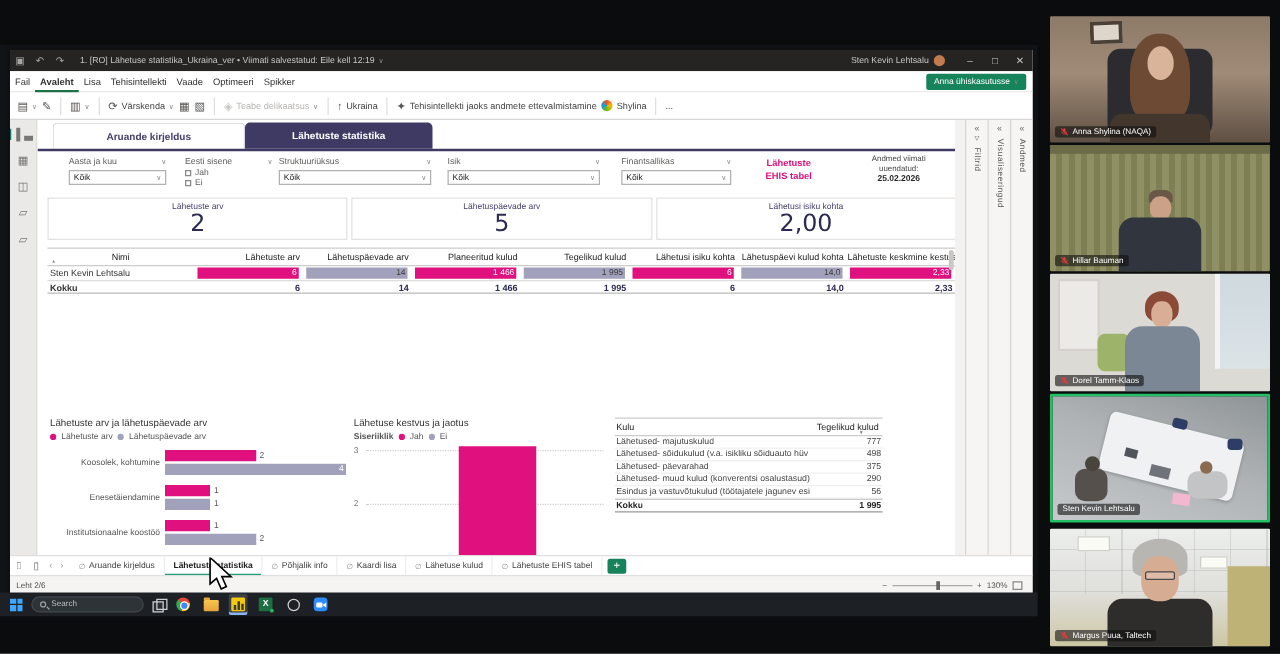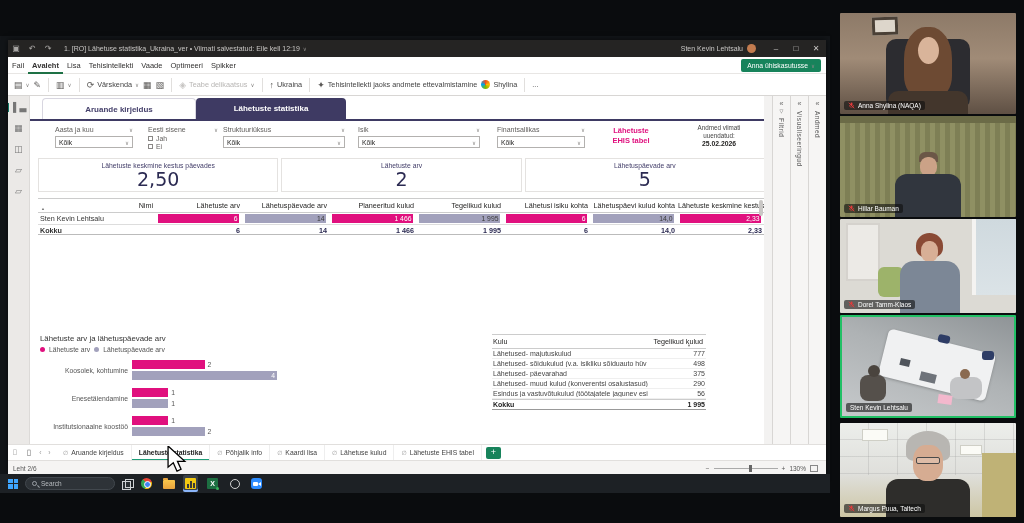--- a/index.html
+++ b/index.html
@@ -62,21 +62,21 @@
 
 #kpis{position:absolute;left:8px;top:62px;width:727px;display:flex;gap:3px}
 .kpi-card{flex:1;background:#fff;border:1px solid #e4e2e0;height:34px;display:flex;flex-direction:column;align-items:center;justify-content:center}
 .kpi-label{font-size:6.8px;color:#45406b;white-space:nowrap}
 .kpi-value{font-size:19px;color:#2b2a52;font-family:"DejaVu Sans",sans-serif;line-height:1;margin-top:1px}
 
 #mtable{position:absolute;left:8px;top:102px;width:727px;font-size:7.2px}
 .mt-grid{display:grid;grid-template-columns:118px repeat(7,1fr)}
 #mt-head{border-top:1px solid #ccc;border-bottom:1px solid #ccc;padding:2px 0;color:#252423}
 .mth{text-align:right;padding-right:3px;white-space:nowrap;overflow:hidden}
-.mth.first{text-align:right;padding-left:2px;position:relative}
+.mth.first{text-align:center;padding-left:2px;position:relative}
 .sortmark{position:absolute;left:3px;bottom:-1px;font-size:4px;color:#777}
 .mtr{height:11px;align-items:center}
 .mtr.total{font-weight:bold;border-top:1px solid #ddd;border-bottom:1px solid #bbb;color:#2b2a52}
 .mtc{height:11px;line-height:11px}
 .mtc.name{padding-left:2px;color:#333;white-space:nowrap}
 .mtc.num{text-align:right;padding-right:3px}
 .dbar{position:relative;height:9px;margin-top:1px;margin-left:2px}
 .dbar.pink{background:#e0107e}
 .dbar.gray{background:#a2a1bc}
 .bv{position:absolute;right:2px;top:0;line-height:9px;font-size:6.8px}
@@ -363,30 +363,30 @@
           <div>EHIS tabel</div>
       </div>
       <div id="updated">
         <div>Andmed viimati</div>
         <div>uuendatud:</div>
         <div class="date">25.02.2026</div>
       </div>
 
       <div id="kpis">
           <div class="kpi-card">
-            <div class="kpi-label">Lähetuste keskmine kestus päevades</div>
-            <div class="kpi-value">2,50</div>
-          </div>
-          <div class="kpi-card">
             <div class="kpi-label">Lähetuste arv</div>
             <div class="kpi-value">2</div>
           </div>
           <div class="kpi-card">
             <div class="kpi-label">Lähetuspäevade arv</div>
             <div class="kpi-value">5</div>
+          </div>
+          <div class="kpi-card">
+            <div class="kpi-label">Lähetusi isiku kohta</div>
+            <div class="kpi-value">2,00</div>
           </div>
         </div>
 
       <div id="mtable">
         <div class="mt-grid" id="mt-head">
             <div class="mth first">Nimi<div class="sortmark">▲</div></div>
             <div class="mth">Lähetuste arv</div>
             <div class="mth">Lähetuspäevade arv</div>
             <div class="mth">Planeeritud kulud</div>
             <div class="mth">Tegelikud kulud</div>
@@ -500,20 +500,41 @@
               <div class="hlab"></div>
               <div class="hbars">
                 <div class="hline">
                   <div class="hbar pink" style="width: 25%;"></div>
                 </div>
               </div>
             </div>
           </div>
       </div>
 
+      <div id="panel2">
+        <div class="panel-title">Lähetuse kestvus ja jaotus</div>
+        <div class="legend">
+          <b>Siseriiklik</b>
+          <span class="dot" style="background:#e0107e"></span>
+          <span>Jah</span>
+          <span class="dot" style="background:#a2a1bc"></span>
+          <span>Ei</span>
+        </div>
+        <div id="c2plot">
+            <div class="gtick" style="top: 0px;">
+              <div class="tl">3</div>
+              <div class="gl"></div>
+            </div>
+            <div class="gtick" style="top: 43px;">
+              <div class="tl">2</div>
+              <div class="gl"></div>
+            </div>
+            <div id="c2bar" style="left: 42%; width: 31%; top: 0px; bottom: -4px;"></div>
+          </div>
+      </div>
 
       <div id="panel3">
         <div id="ct-head">
           <span>Kulu</span>
           <span class="h2"><span>Tegelikud kulud</span><span class="sortmark">▼</span></span>
         </div>
         <div id="ct-rows">
             <div class="ctr">
               <div class="cl">Lähetused- majutuskulud</div>
               <div class="cv">777</div>

